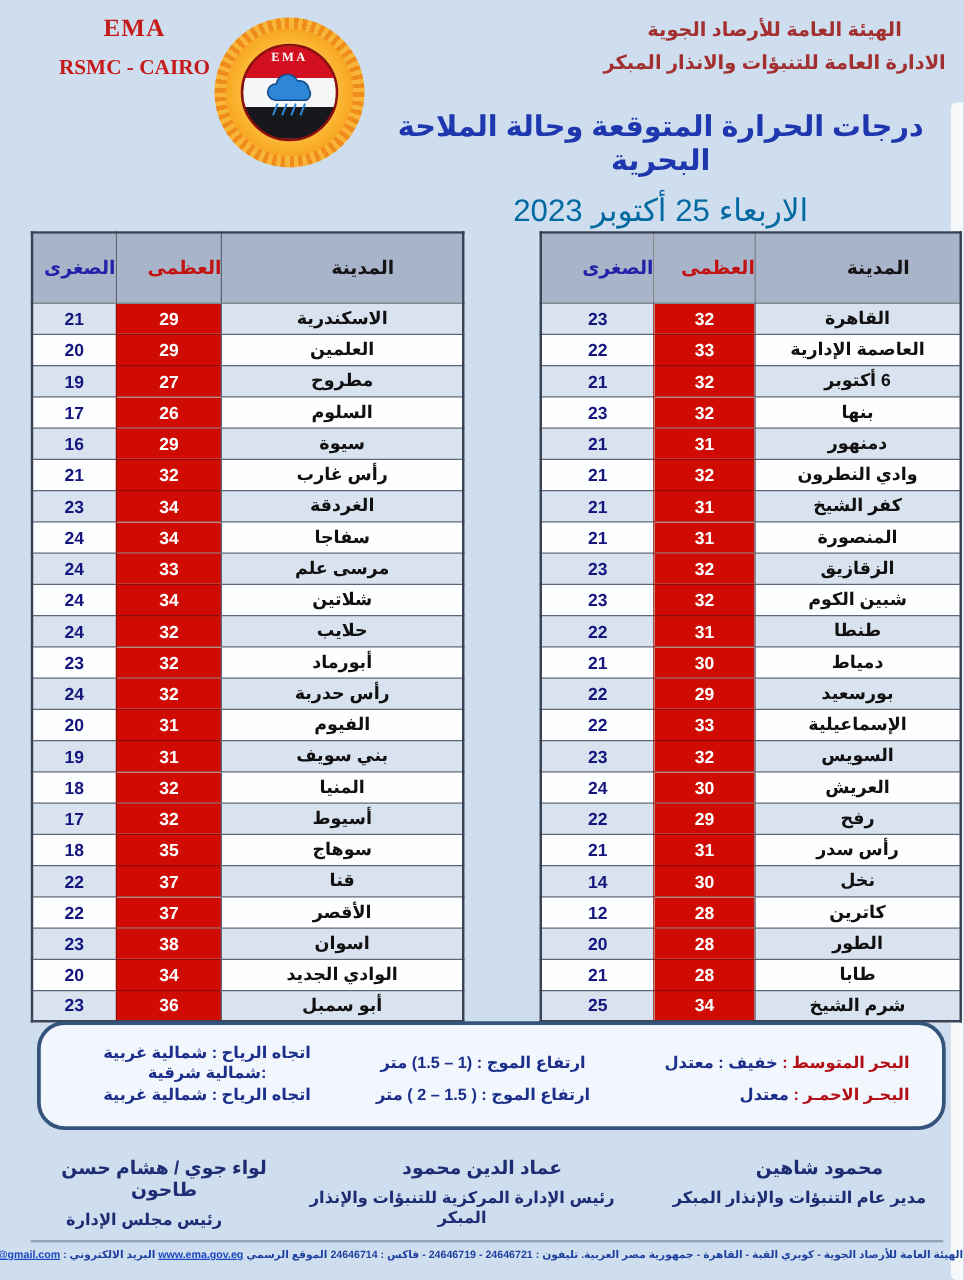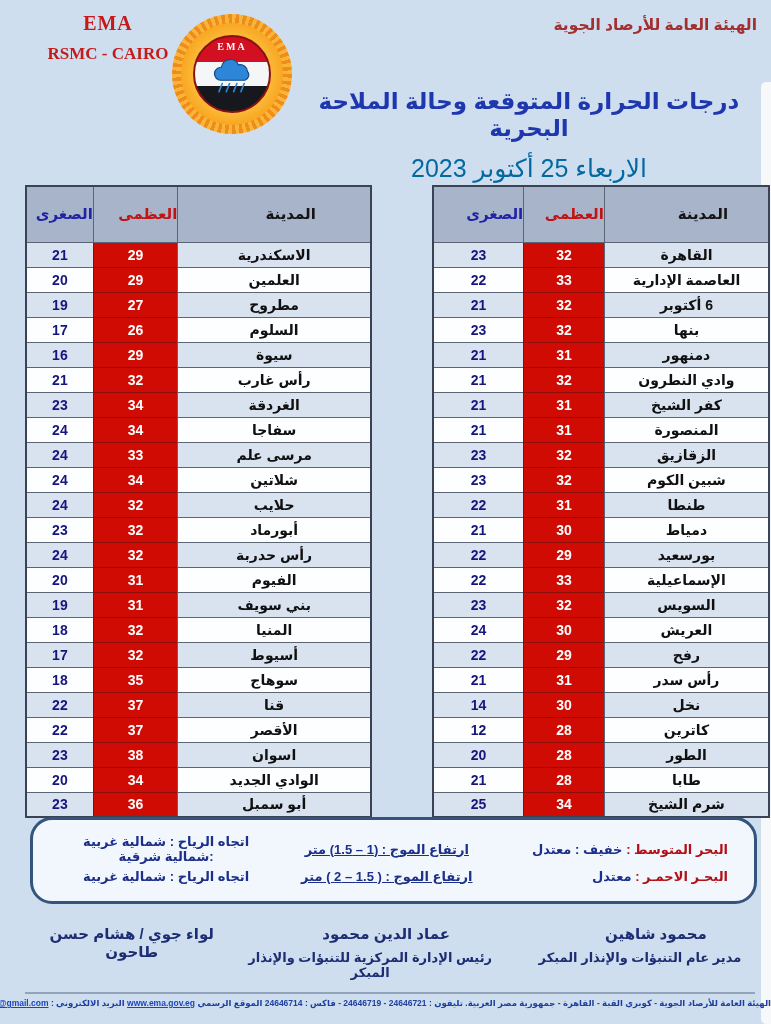--- a/index.html
+++ b/index.html
@@ -61,21 +61,21 @@
   .temps tbody tr:nth-of-type(even) td.city, .temps tbody tr:nth-of-type(even) td.min { background:#fdfeff; }
 
   
   .marine { position:absolute; left:30px; top:817px; width:727px; height:87px;
     background:#f2f7fd; border:3px solid #35547c; border-radius:22px;
     padding:14px 26px 10px 26px; }
   .marine-row { display:grid; grid-template-columns:34% 34% 32%; align-items:center;
     height:28px; font-size:13px; font-weight:bold; }
   .sea-cell  { color:#1c2f8a; }
   .sea-name  { color:#b21016; }
-  .wave-cell { color:#1c2f8a; text-align:center;text-decoration:underline; }
+  .wave-cell { color:#1c2f8a; text-align:center; }
   .wind-cell { color:#1c2f8a; text-align:center; }
 
   
   .signatures { position:absolute; left:0; top:925px; width:771px;
     display:grid; grid-template-columns:34% 36% 30%; }
   .sig { text-align:center; color:#1d2d74; font-weight:bold; }
   .sig-name  { font-size:15px;padding-left:32px; }
   .sig-title { font-size:13px; margin-top:7px; }
 
   .divider { position:absolute; left:25px; top:992px; width:730px; height:2px; background:#93a3ba; }
@@ -109,20 +109,21 @@
           <line x1="29" y1="30" x2="25" y2="40"></line>
           <line x1="38" y1="30" x2="34" y2="40"></line>
           <line x1="47" y1="30" x2="43" y2="40"></line>
         </g>
       </svg>
     </div>
   </div>
 
   <div class="org-block">
     <div>الهيئة العامة للأرصاد الجوية</div>
+    <div>الادارة العامة للتنبؤات والانذار المبكر</div>
   </div>
 
   <div class="doc-title">
     <div class="title-line">درجات الحرارة المتوقعة وحالة الملاحة البحرية</div>
     <div class="date-line">الاربعاء 25 أكتوبر 2023</div>
   </div>
 
   <table class="temps temps-right">
     <colgroup>
         <col class="c-city">
@@ -456,20 +457,21 @@
     <div class="sig">
       <div class="sig-name">محمود شاهين</div>
       <div class="sig-title">مدير عام التنبؤات والإنذار المبكر</div>
     </div>
     <div class="sig">
       <div class="sig-name">عماد الدين محمود</div>
       <div class="sig-title">رئيس الإدارة المركزية للتنبؤات والإنذار المبكر</div>
     </div>
     <div class="sig">
       <div class="sig-name">لواء جوي / هشام حسن طاحون</div>
+      <div class="sig-title">رئيس مجلس الإدارة</div>
     </div>
   </div>
 
   <div class="divider"></div>
 
   <div class="footer">
     <span>الهيئة العامة للأرصاد الجوية - كوبري القبة - القاهرة - جمهورية مصر العربية. تليفون : 24646721 - 24646719 - فاكس : 24646714 الموقع الرسمي</span>
     <a href="#">www.ema.gov.eg</a>
     <span>البريد الالكتروني :</span>
     <a href="#">egyptian.met.analysis@gmail.com</a>

